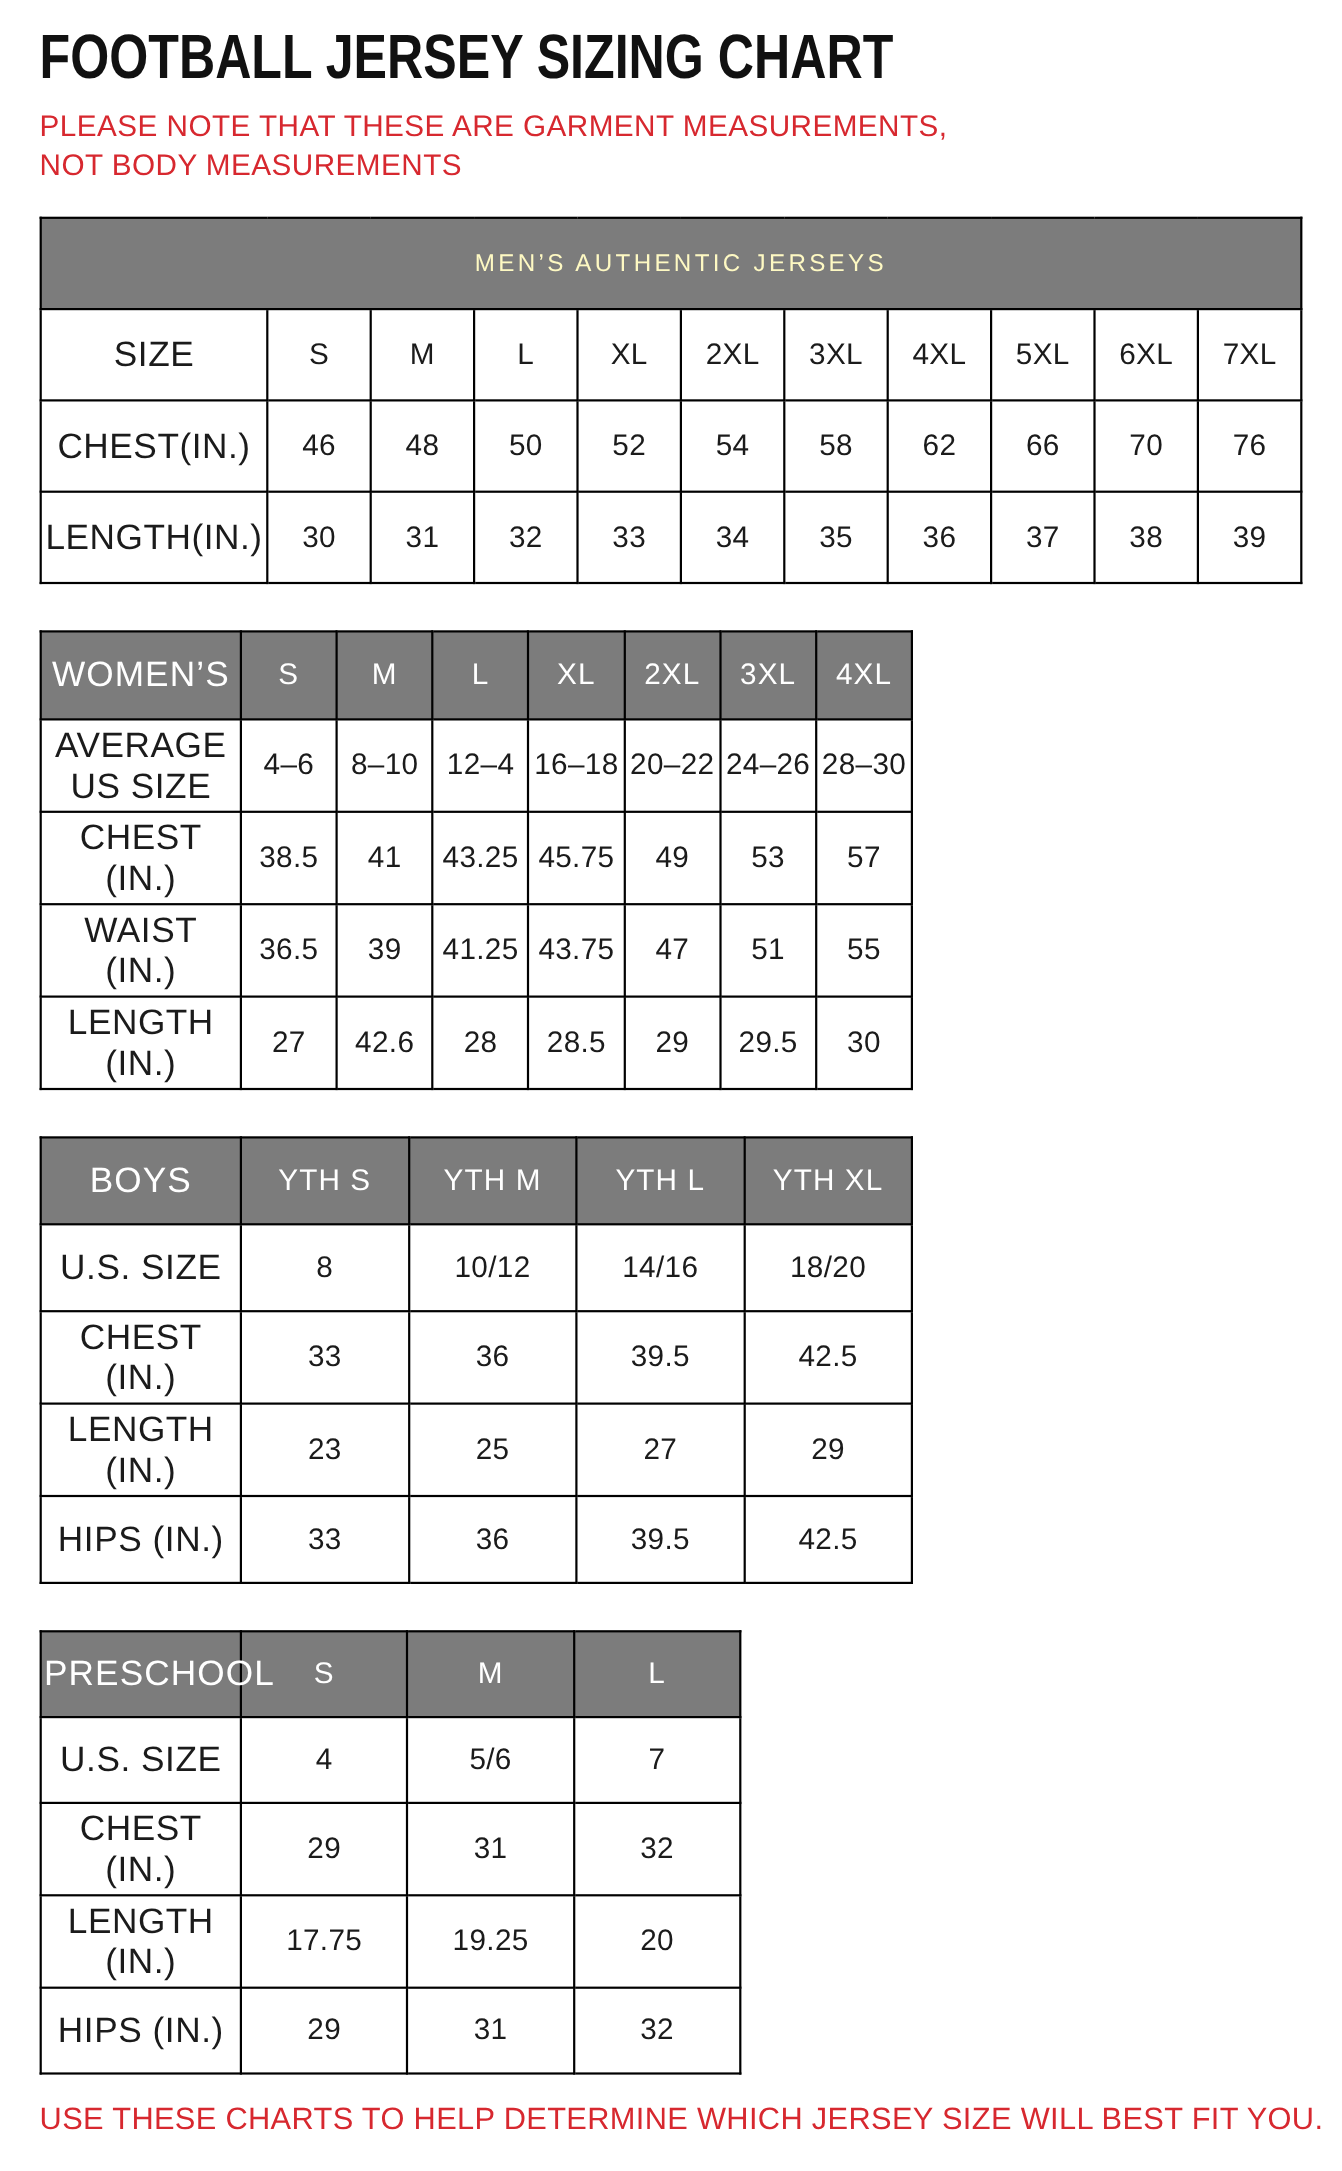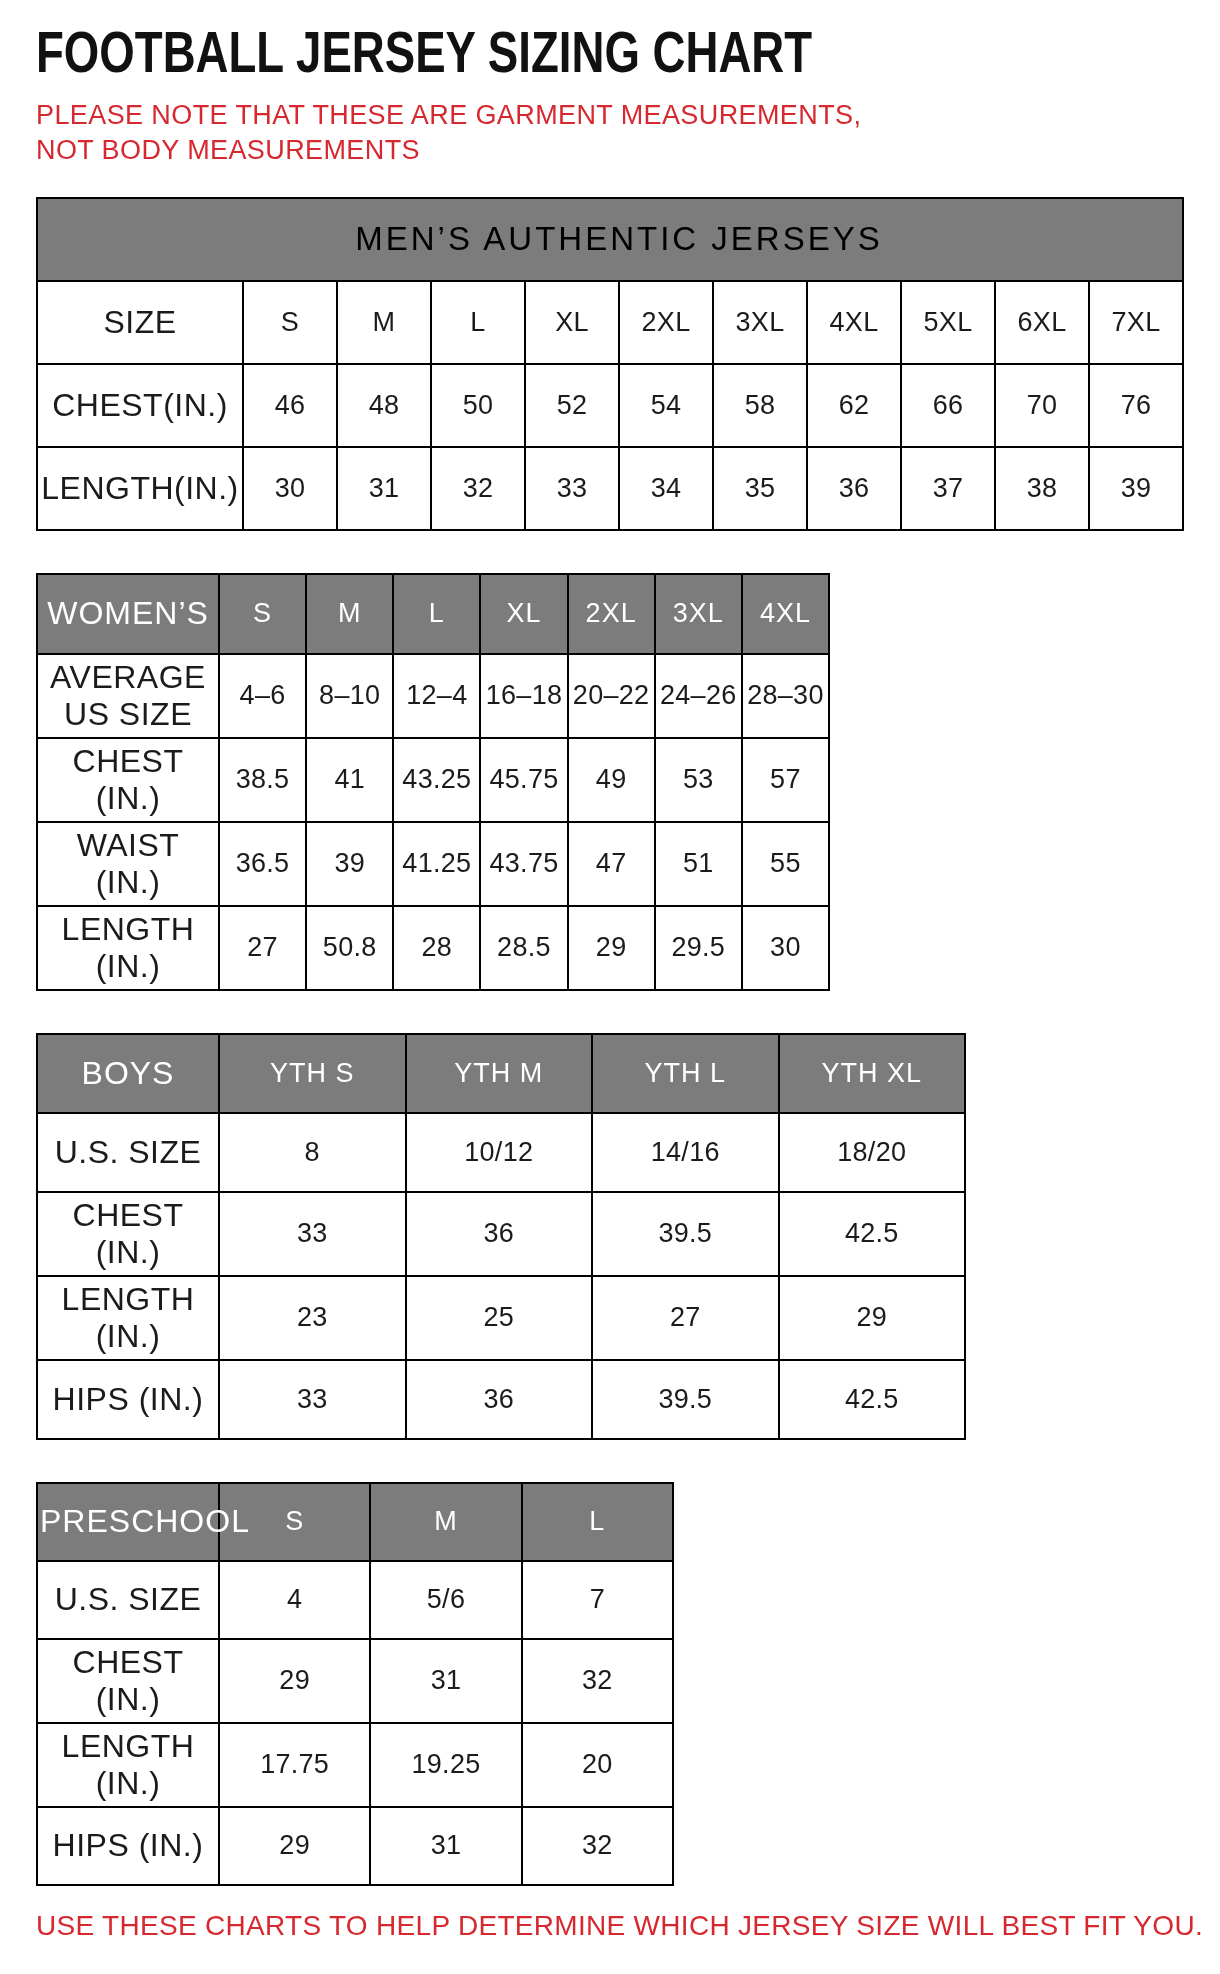--- a/index.html
+++ b/index.html
@@ -43,41 +43,41 @@
     text-align: center;
     vertical-align: middle;
     font-size: 27px;
     padding: 4px 2px;
     color: #1b1b1b;
     letter-spacing: 0.3px;
   }
   td.label-cell { font-size: 32px; letter-spacing: 0.5px; }
   td.banner {
     background: var(--header-gray, #7c7c7c);
-    color: #000000;
-    font-size: 33px;
+    color: #fef9c3;
+    font-size: 22px;
     letter-spacing: 3px;
     height: 82px;
     padding-left: 20px;
   }
   td.head-cell {
     background: var(--header-gray, #7c7c7c);
     color: #fff;
     letter-spacing: 1px;
   }
 
   .tbl-mens { width: 1148px; margin-top: 28px; }
   .tbl-mens td { height: 83px; }
   .tbl-mens col.col-label { width: 206px; }
 
   .tbl-womens { width: 794px; padding-left: 31px; }
   .tbl-womens td { height: 80px; }
   .tbl-womens col.col-label { width: 182px; }
 
-  .tbl-boys { width: 930px; }
+  .tbl-boys { width: 794px; }
   .tbl-boys td { height: 79px; }
   .tbl-boys col.col-label { width: 182px; }
 
   .tbl-preschool { width: 638px; }
   .tbl-preschool td { height: 78px; }
   .tbl-preschool col.col-label { width: 182px; }
 
   .footer {
     color: var(--accent-red, #d7282f);
     font-size: 28px;
@@ -201,21 +201,21 @@
           <td class="value-cell">39</td>
           <td class="value-cell">41.25</td>
           <td class="value-cell">43.75</td>
           <td class="value-cell">47</td>
           <td class="value-cell">51</td>
           <td class="value-cell">55</td>
         </tr>
         <tr>
           <td class="label-cell">LENGTH (IN.)</td>
           <td class="value-cell">27</td>
-          <td class="value-cell">50.8</td>
+          <td class="value-cell">42.6</td>
           <td class="value-cell">28</td>
           <td class="value-cell">28.5</td>
           <td class="value-cell">29</td>
           <td class="value-cell">29.5</td>
           <td class="value-cell">30</td>
         </tr>
       </tbody>
     </table>
 
   <table class="tbl-boys">

